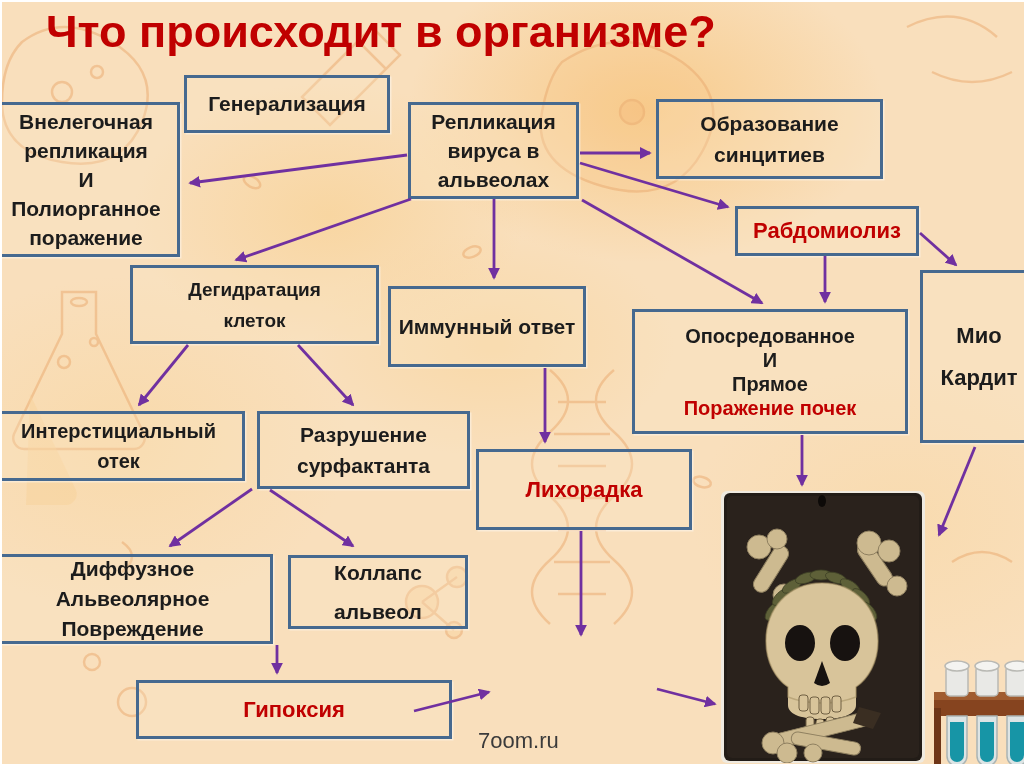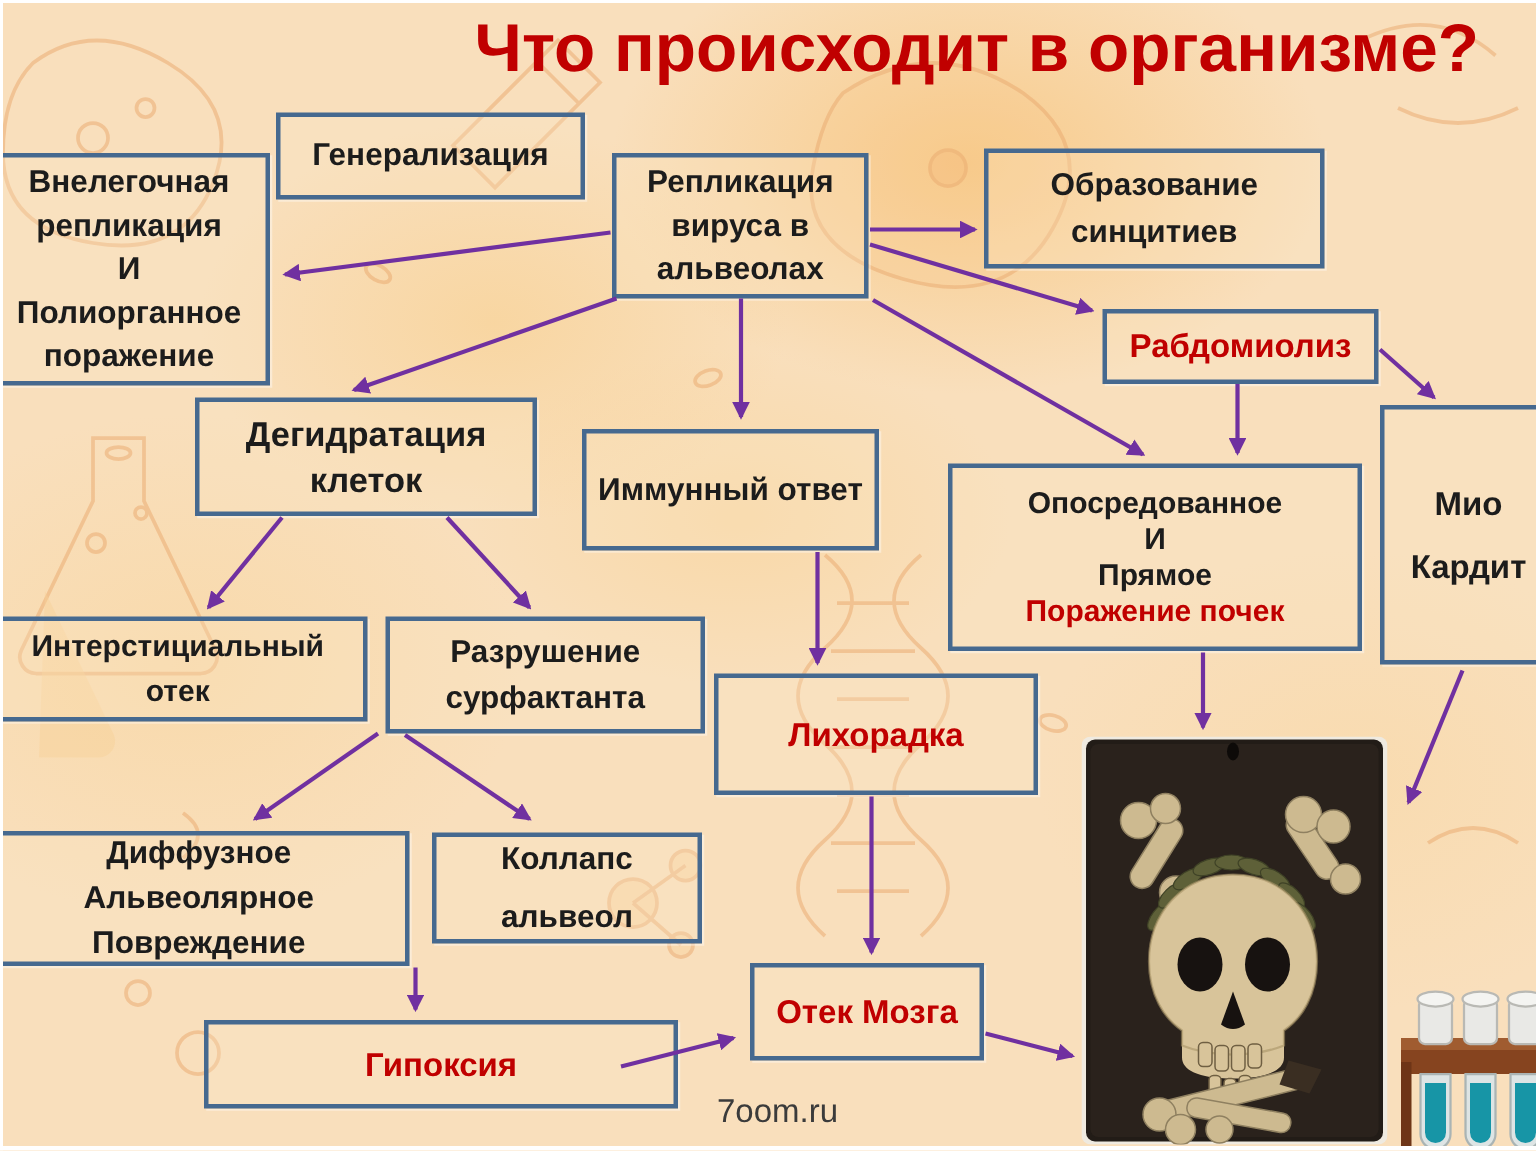--- a/index.html
+++ b/index.html
@@ -18,37 +18,37 @@
       radial-gradient(ellipse 280px 190px at 32% 28%, rgba(248,210,150,.7), rgba(248,210,150,0) 70%),
       radial-gradient(ellipse 320px 240px at 12% 58%, rgba(248,214,160,.6), rgba(248,214,160,0) 70%),
       radial-gradient(ellipse 300px 220px at 88% 68%, rgba(248,214,160,.45), rgba(248,214,160,0) 70%),
       radial-gradient(ellipse 260px 160px at 48% 45%, rgba(249,210,148,.5), rgba(249,210,148,0) 70%),
       var(--bg);
     border-left:2px solid #fff;border-top:2px solid #fff;border-bottom:3px solid #fff;
     box-sizing:border-box;
   }
   #doodles{position:absolute;left:0;top:0;z-index:0;pointer-events:none;}
   #pagetitle{
-    position:absolute;left:14px;top:4px;width:930px;text-align:right;z-index:2;
+    position:absolute;left:4px;top:4px;width:930px;text-align:left;z-index:2;
     font-size:45px;font-weight:bold;color:var(--title-red);letter-spacing:0px;padding-left:40px;
   }
   .node{
     position:absolute;z-index:2;border:3px solid var(--border);
     display:flex;align-items:center;justify-content:center;flex-direction:column;
     text-align:center;font-weight:bold;color:#1c1c1c;white-space:pre-line;
     box-shadow:1.5px 1.5px 0 rgba(255,255,255,.4);
     box-sizing:border-box;background:rgba(252,231,199,.25);
   }
   .red{color:var(--accent-red);}
   #n-vnelegochnaya{left:-10px;top:100px;width:188px;height:155px;font-size:21px;line-height:29px;}
   #n-generalizaciya{left:182px;top:73px;width:206px;height:58px;font-size:21px;}
   #n-replikaciya{left:406px;top:100px;width:171px;height:97px;font-size:21px;line-height:29px;}
   #n-obrazovanie{left:654px;top:97px;width:227px;height:80px;font-size:21px;line-height:31px;}
   #n-rabdomioliz{left:733px;top:204px;width:184px;height:50px;font-size:22px;}
-  #n-degidrataciya{left:128px;top:263px;width:228px;height:79px;font-size:23px;line-height:31px;}
+  #n-degidrataciya{left:128px;top:263px;width:249px;height:79px;font-size:19px;line-height:31px;}
   #n-immunnyj{left:386px;top:284px;width:198px;height:81px;font-size:21px;}
   #n-oposredovannoe{left:630px;top:307px;width:276px;height:125px;font-size:20px;line-height:24px;}
   #n-miokardit{left:918px;top:268px;width:118px;height:173px;font-size:22px;line-height:42px;}
   #n-intersticialnyj{left:-10px;top:409px;width:253px;height:70px;font-size:20px;line-height:30px;}
   #n-razrushenie{left:255px;top:409px;width:213px;height:78px;font-size:21px;line-height:31px;}
   #n-lihoradka{left:474px;top:447px;width:216px;height:81px;font-size:22px;}
   #n-diffuznoe{left:-10px;top:552px;width:281px;height:90px;font-size:21px;line-height:30px;}
   #n-kollaps{left:286px;top:553px;width:180px;height:74px;font-size:21px;line-height:39px;}
   #n-gipoksiya{left:134px;top:678px;width:316px;height:59px;font-size:22px;}
   #n-otek-mozga{left:498px;top:640px;width:156px;height:65px;font-size:22px;}
@@ -152,23 +152,20 @@
 Альвеолярное
 Повреждение</span>
   </div>
   <div class="node" id="n-kollaps">
     <span>Коллапс
 альвеол</span>
   </div>
   <div class="node" id="n-gipoksiya">
     <span class="red">Гипоксия</span>
   </div>
-  <div class="node" id="n-otek-mozga">
-    <span class="red">Отек Мозга</span>
-  </div>
 
   <svg id="skull" width="204" height="272" viewBox="0 0 204 272">
     <rect x="0" y="0" width="204" height="272" rx="6" fill="#EFEAE0"></rect>
     <rect x="3" y="2" width="198" height="268" rx="6" fill="#221C17"></rect>
     <rect x="6" y="5" width="192" height="262" rx="5" fill="#2A221C"></rect>
     <ellipse cx="101" cy="10" rx="4" ry="6" fill="#0d0a08"></ellipse>
 
     <g fill="#C9B astonishing88">
     </g>
     <g fill="#CDBA90" stroke="#8f8060" stroke-width="1">

